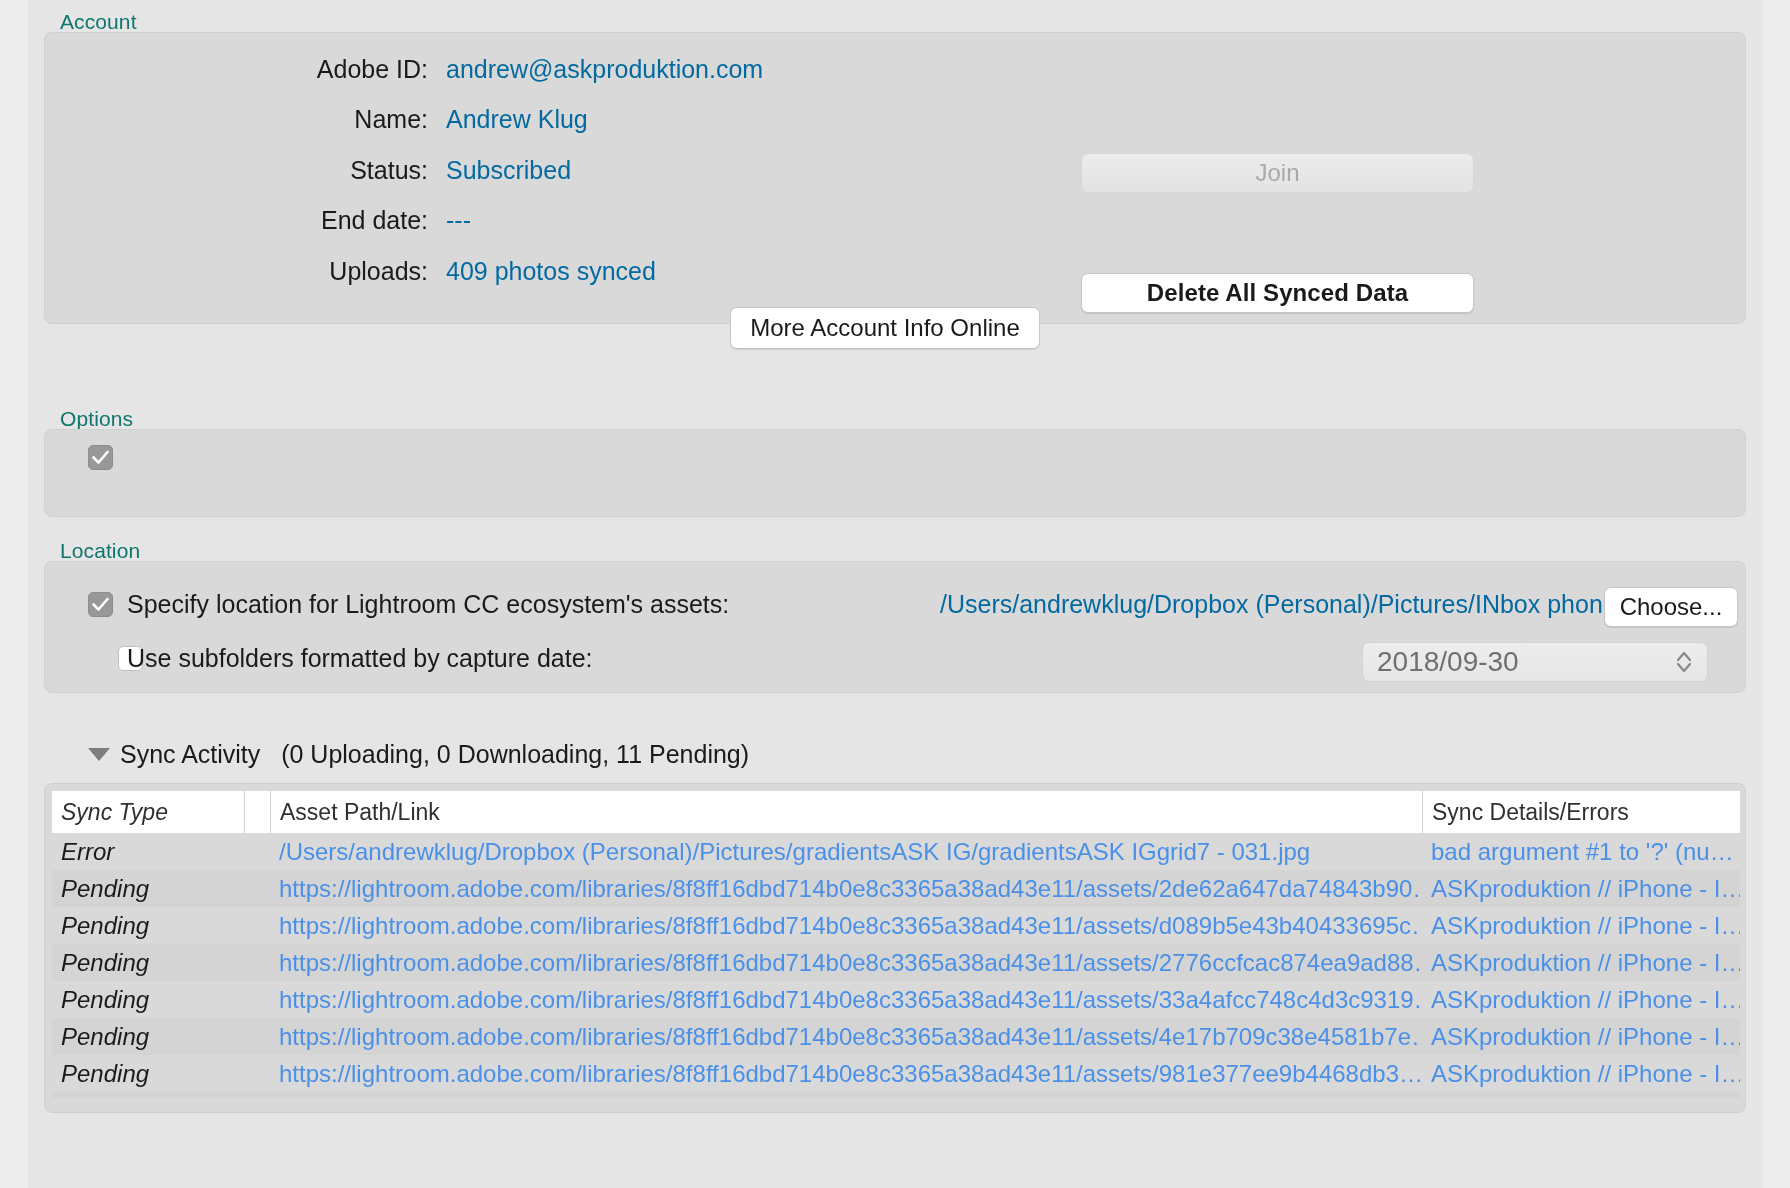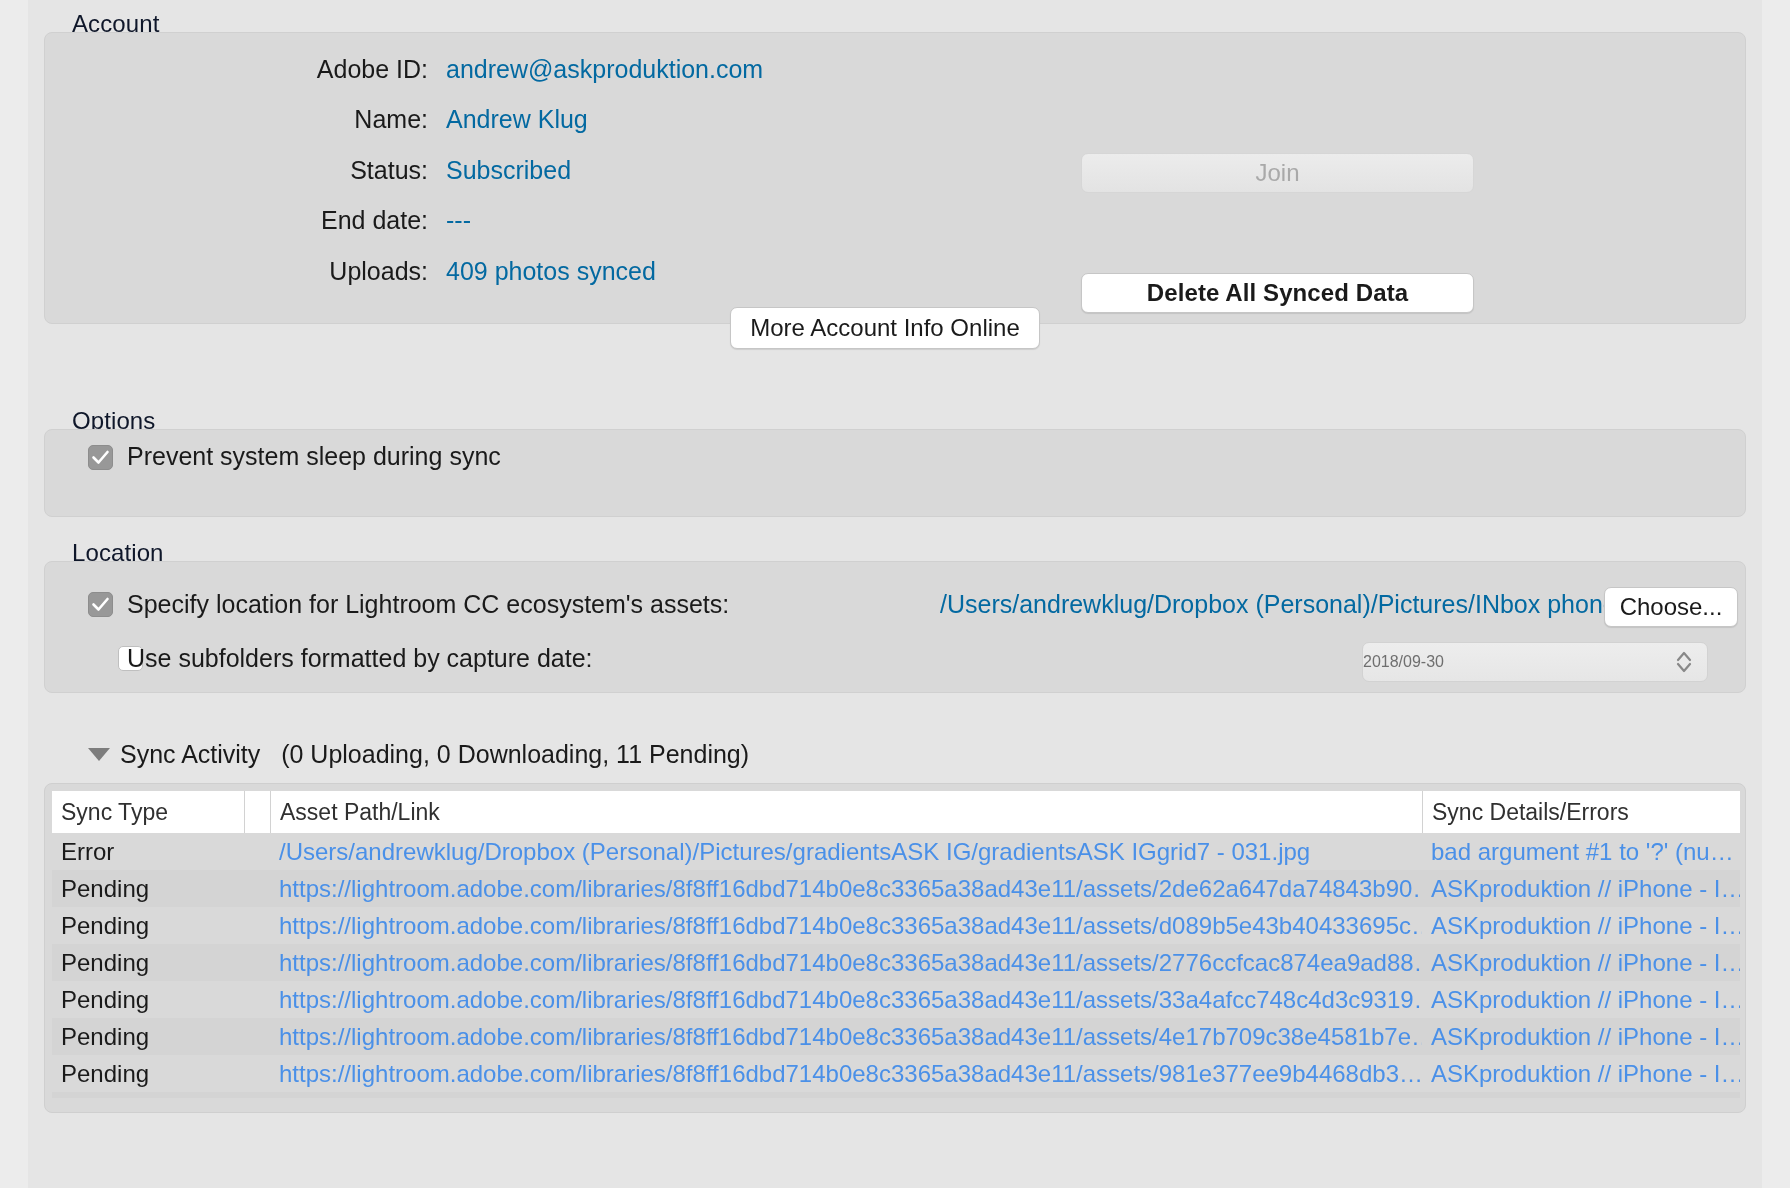--- a/index.html
+++ b/index.html
@@ -29,24 +29,23 @@
     left: 1762px;
     top: 0;
     width: 28px;
     height: 1188px;
     background: #ececec;
   }
 
   
   .group-label {
     position: absolute;
-    font-size: 24px;
-    color: #0f172a;
+    font-size: 21px;
+    color: #0f766e;
     letter-spacing: 0.1px;
-    margin-left: 12px;
   }
   .group-box {
     position: absolute;
     background: #d9d9d9;
     border: 1px solid #d0d0d0;
     border-radius: 8px;
     box-sizing: border-box;
   }
 
   
@@ -118,22 +117,23 @@
     position: absolute;
     background: linear-gradient(to bottom,#ededed,#e6e6e6);
     border: 1px solid #d2d2d2;
     border-radius: 7px;
     box-sizing: border-box;
     display: flex;
     align-items: center;
     justify-content: space-between;
   }
   .stepper .val {
-    font-size: 16px;
+    font-size: 28px;
     color: #6f6f6f;
+    padding-left: 14px;
     white-space: nowrap;
   }
   .stepper .arrows {
     padding-right: 12px;
     line-height: 0;
   }
 
   
   .disclosure {
     position: absolute;
@@ -199,21 +199,21 @@
     font-size: 24px;
     white-space: nowrap;
     overflow: hidden;
     box-sizing: border-box;
     padding-left: 9px;
   }
   .cell.type  { color: #1a1a1a; }
   .cell.link  { color: #4a90e8; }
   .cell.detail{ color: #4a90e8; }
 
-  .c-type   { width: 192px; }
+  .c-type   { width: 192px; font-style: italic; }
   .c-gap    { width: 26px; }
   .c-path   { width: 1152px; }
   .c-detail { width: 318px; }
 </style>
 </head>
 <body>
 
 <div class="window">
 
   <div class="group-label" style="left:32px;top:10px;">Account</div>
@@ -239,21 +239,20 @@
   <button class="btn" style="left:702px;top:307px;width:310px;height:42px;">More Account Info Online</button>
 
   <div class="group-label" style="left:32px;top:407px;">Options</div>
   <div class="group-box" style="left:16px;top:429px;width:1702px;height:88px;"></div>
 
   <div class="cbx on" style="left:60px;top:445px;">
     <svg width="23" height="23" viewBox="0 0 23 23">
       <path d="M4.5 11.5 L9.5 16.5 L18.5 6" stroke="#ffffff" stroke-width="2.6" fill="none" stroke-linecap="round" stroke-linejoin="round"></path>
     </svg>
   </div>
-  <div class="cbx-label" style="left:99px;top:442px;">Prevent system sleep during sync</div>
 
   <div class="group-label" style="left:32px;top:539px;">Location</div>
   <div class="group-box" style="left:16px;top:561px;width:1702px;height:132px;"></div>
 
   <div class="cbx on" style="left:60px;top:592px;">
     <svg width="23" height="23" viewBox="0 0 23 23">
       <path d="M4.5 11.5 L9.5 16.5 L18.5 6" stroke="#ffffff" stroke-width="2.6" fill="none" stroke-linecap="round" stroke-linejoin="round"></path>
     </svg>
   </div>
   <div class="cbx-label" style="left:99px;top:590px;">Specify location for Lightroom CC ecosystem's assets:</div>

